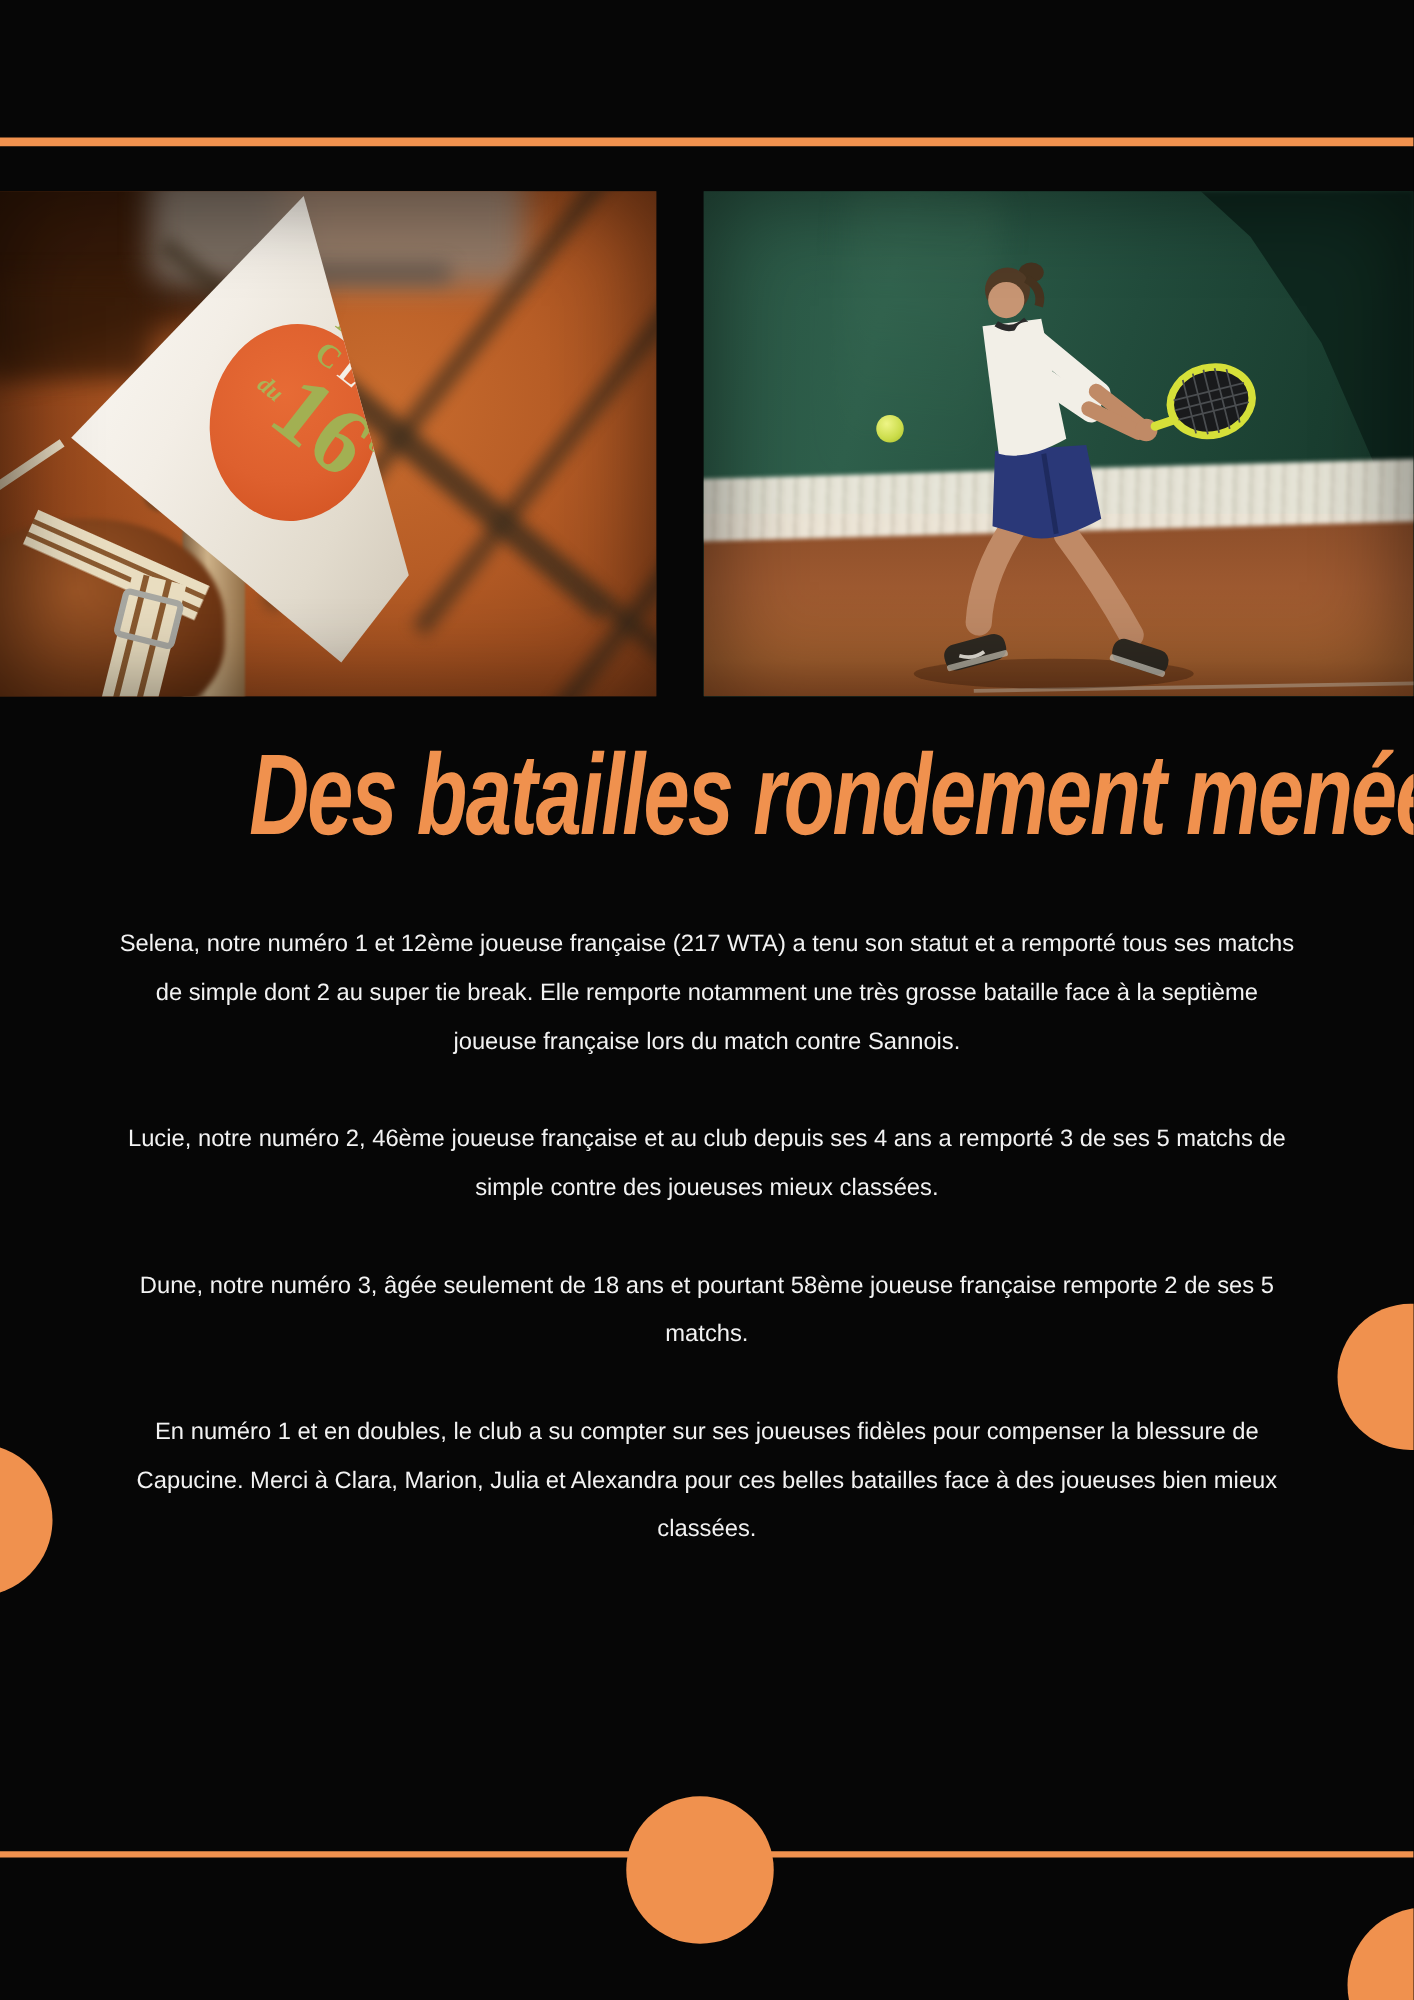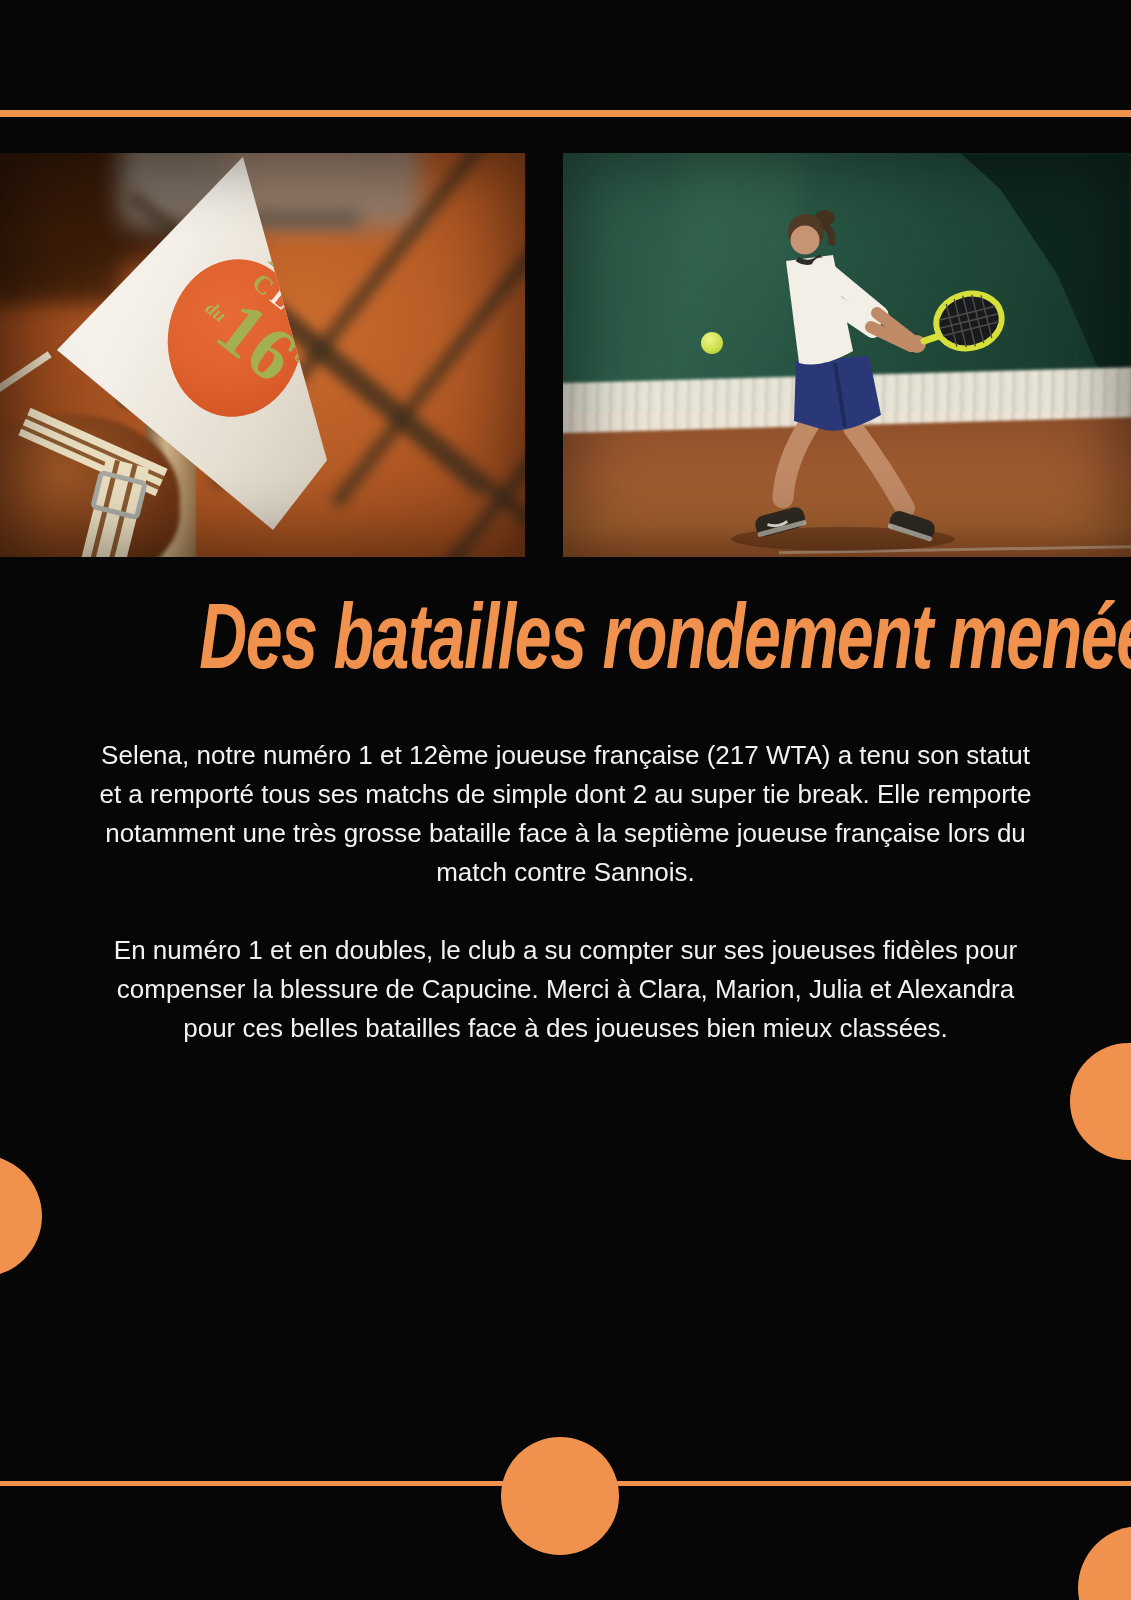--- a/index.html
+++ b/index.html
@@ -76,21 +76,21 @@
 
   
   .headline{position:absolute;left:0;top:588px;width:1131px;margin:0;text-align:center;}
   .headline-inner{display:inline-block;white-space:nowrap;
     font-family:"Liberation Sans",sans-serif;font-weight:bold;font-style:italic;
     font-size:92px;line-height:96px;letter-spacing:-2px;color:var(--accent);
     transform:scaleX(.72);transform-origin:center;}
 
   
   .body-text{position:absolute;left:50%;top:736px;width:940px;margin-left:-470px;
-    font-size:26px;line-height:39px;color:var(--body-text);text-align:center;font-weight:400;}
+    font-size:19px;line-height:39px;color:var(--body-text);text-align:center;font-weight:400;}
   .body-text p{margin:0 0 39px 0;}
 
   
   .dot{position:absolute;border-radius:50%;background:var(--accent);}
   .dot-right{left:1070px;top:1043px;width:117px;height:117px;}
   .dot-left{left:-80px;top:1155px;width:122px;height:122px;}
   .dot-center{left:501px;top:1437px;width:118px;height:118px;}
   .dot-corner{left:1078px;top:1526px;width:124px;height:124px;}
   .divider{position:absolute;left:0;top:1481px;width:1131px;height:5px;background:var(--accent);}
 </style>
@@ -175,20 +175,22 @@
       <path d="M128 30 Q142 38 138 52" stroke="#46331f" stroke-width="7" fill="none"></path>
     </svg>
   </div>
 
   <h1 class="headline">
     <span class="headline-inner">Des batailles rondement menées !</span>
   </h1>
 
   <div class="body-text">
     <p>Selena, notre numéro 1 et 12ème joueuse française (217 WTA) a tenu son statut et a remporté tous ses matchs de simple dont 2 au super tie break. Elle remporte notamment une très grosse bataille face à la septième joueuse française lors du match contre Sannois.</p>
+    <p>Lucie, notre numéro 2, 46ème joueuse française et au club depuis ses 4 ans a remporté 3 de ses 5 matchs de simple contre des joueuses mieux classées.</p>
+    <p>Dune, notre numéro 3, âgée seulement de 18 ans et pourtant 58ème joueuse française remporte 2 de ses 5 matchs.</p>
     <p>En numéro 1 et en doubles,  le club a su compter sur ses joueuses fidèles pour compenser la blessure de Capucine. Merci à Clara, Marion, Julia et Alexandra pour ces belles batailles face à des joueuses bien mieux classées.</p>
   </div>
 
   <div class="dot dot-right"></div>
   <div class="dot dot-left"></div>
   <div class="divider"></div>
   <div class="dot dot-center"></div>
   <div class="dot dot-corner"></div>
 
 </div>

